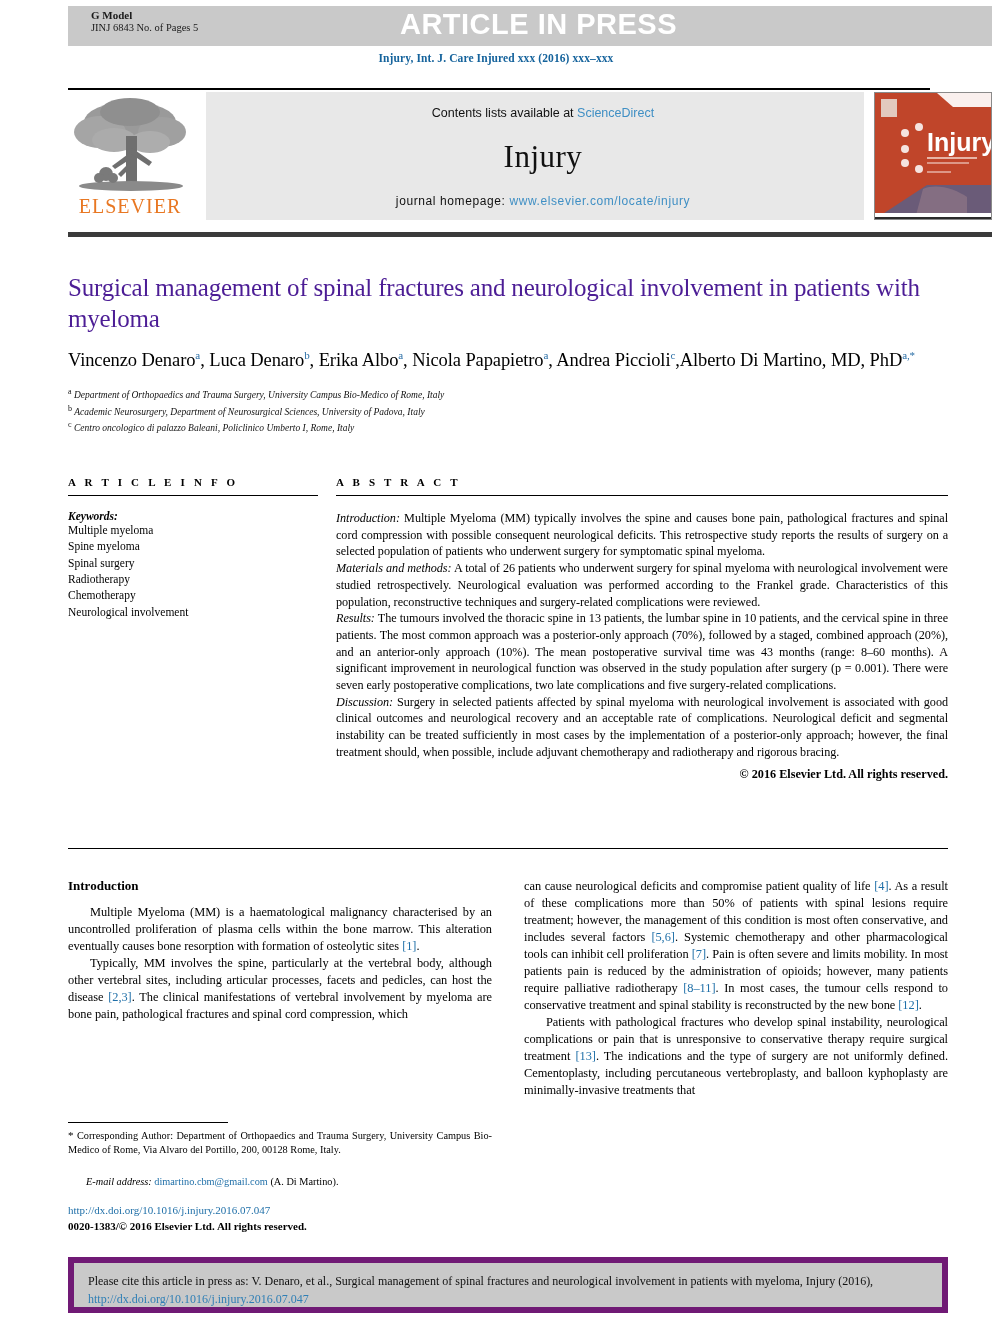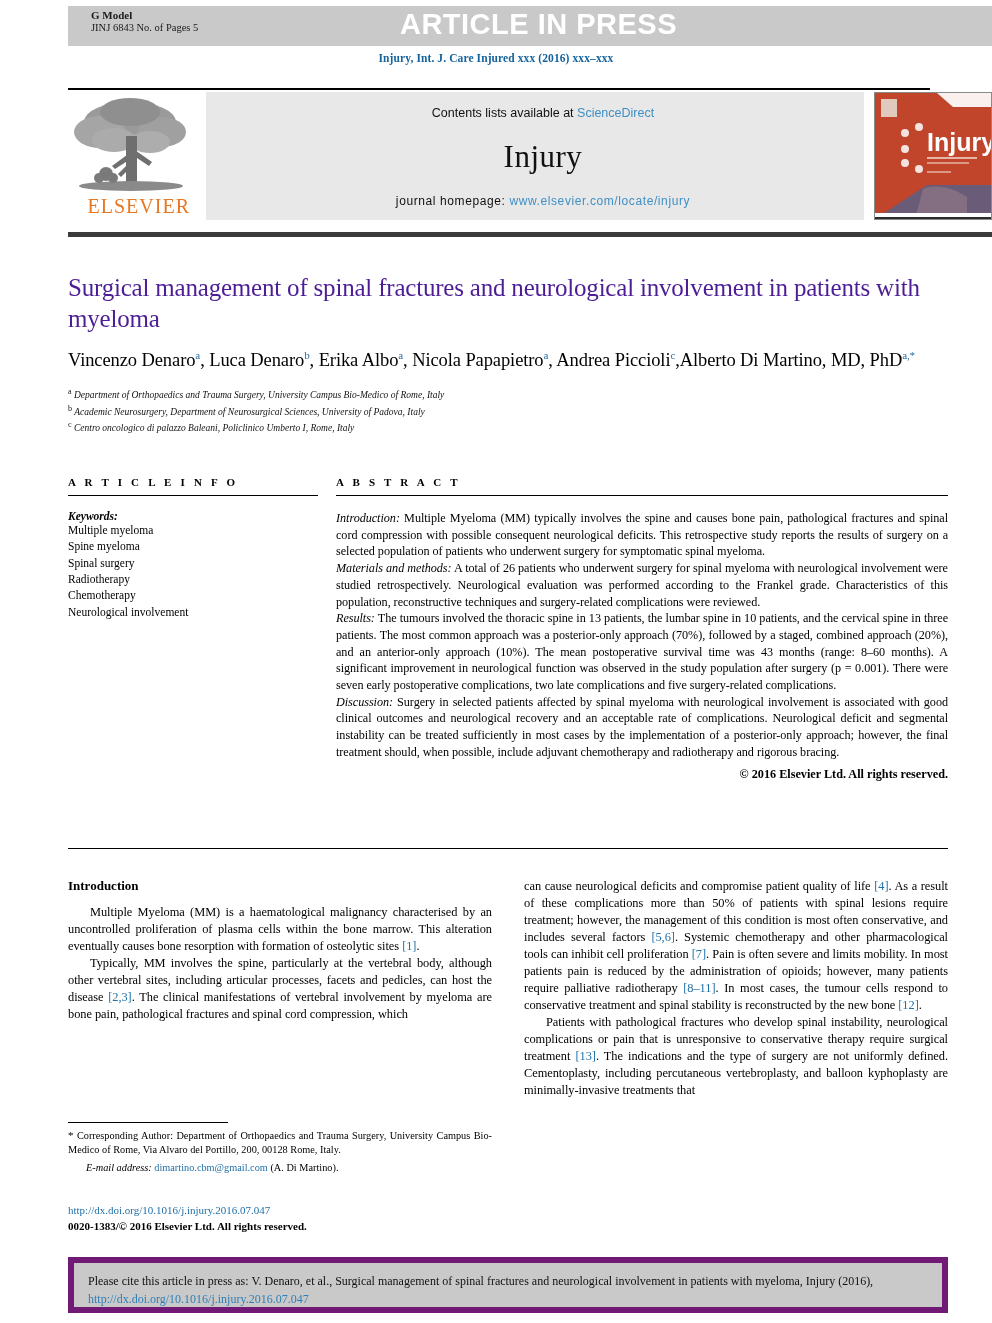--- a/index.html
+++ b/index.html
@@ -82,21 +82,21 @@
     left: 0; top: 0;
     width: 126px;
     height: 128px;
   }
   .tree-svg { display: block; }
   .elsevier-word {
     position: absolute;
     left: 2px;
     bottom: 2px;
     width: 120px;
-    text-align: right;
+    text-align: center;
     font-family: "Liberation Serif", serif;
     font-size: 20px;
     letter-spacing: 1px;
     color: #e87722;
   }
   .sd-center {
     position: absolute;
     left: 138px;
     top: 0;
     width: 658px;
@@ -432,21 +432,21 @@
       </div>
   </div>
 </div>
 
 <div class="footnote-rule"></div>
 
 <div class="footnote">
   <div>
     <span class="fn-star">*</span><span> Corresponding Author: Department of Orthopaedics and Trauma Surgery, University Campus Bio-Medico of Rome, Via Alvaro del Portillo, 200, 00128 Rome, Italy.</span>
   </div>
-  <div style="text-indent:18px;margin-top:4px;">
+  <div style="text-indent:18px;margin-top:18px;">
     <span class="em-label">E-mail address:</span>
     <span class="link-blue">dimartino.cbm@gmail.com</span>
     <span>(A. Di Martino).</span>
   </div>
 </div>
 
 <div class="doi-block">
   <div class="doi-url">http://dx.doi.org/10.1016/j.injury.2016.07.047</div>
   <div class="issn">0020-1383/© 2016 Elsevier Ltd. All rights reserved.</div>
 </div>

